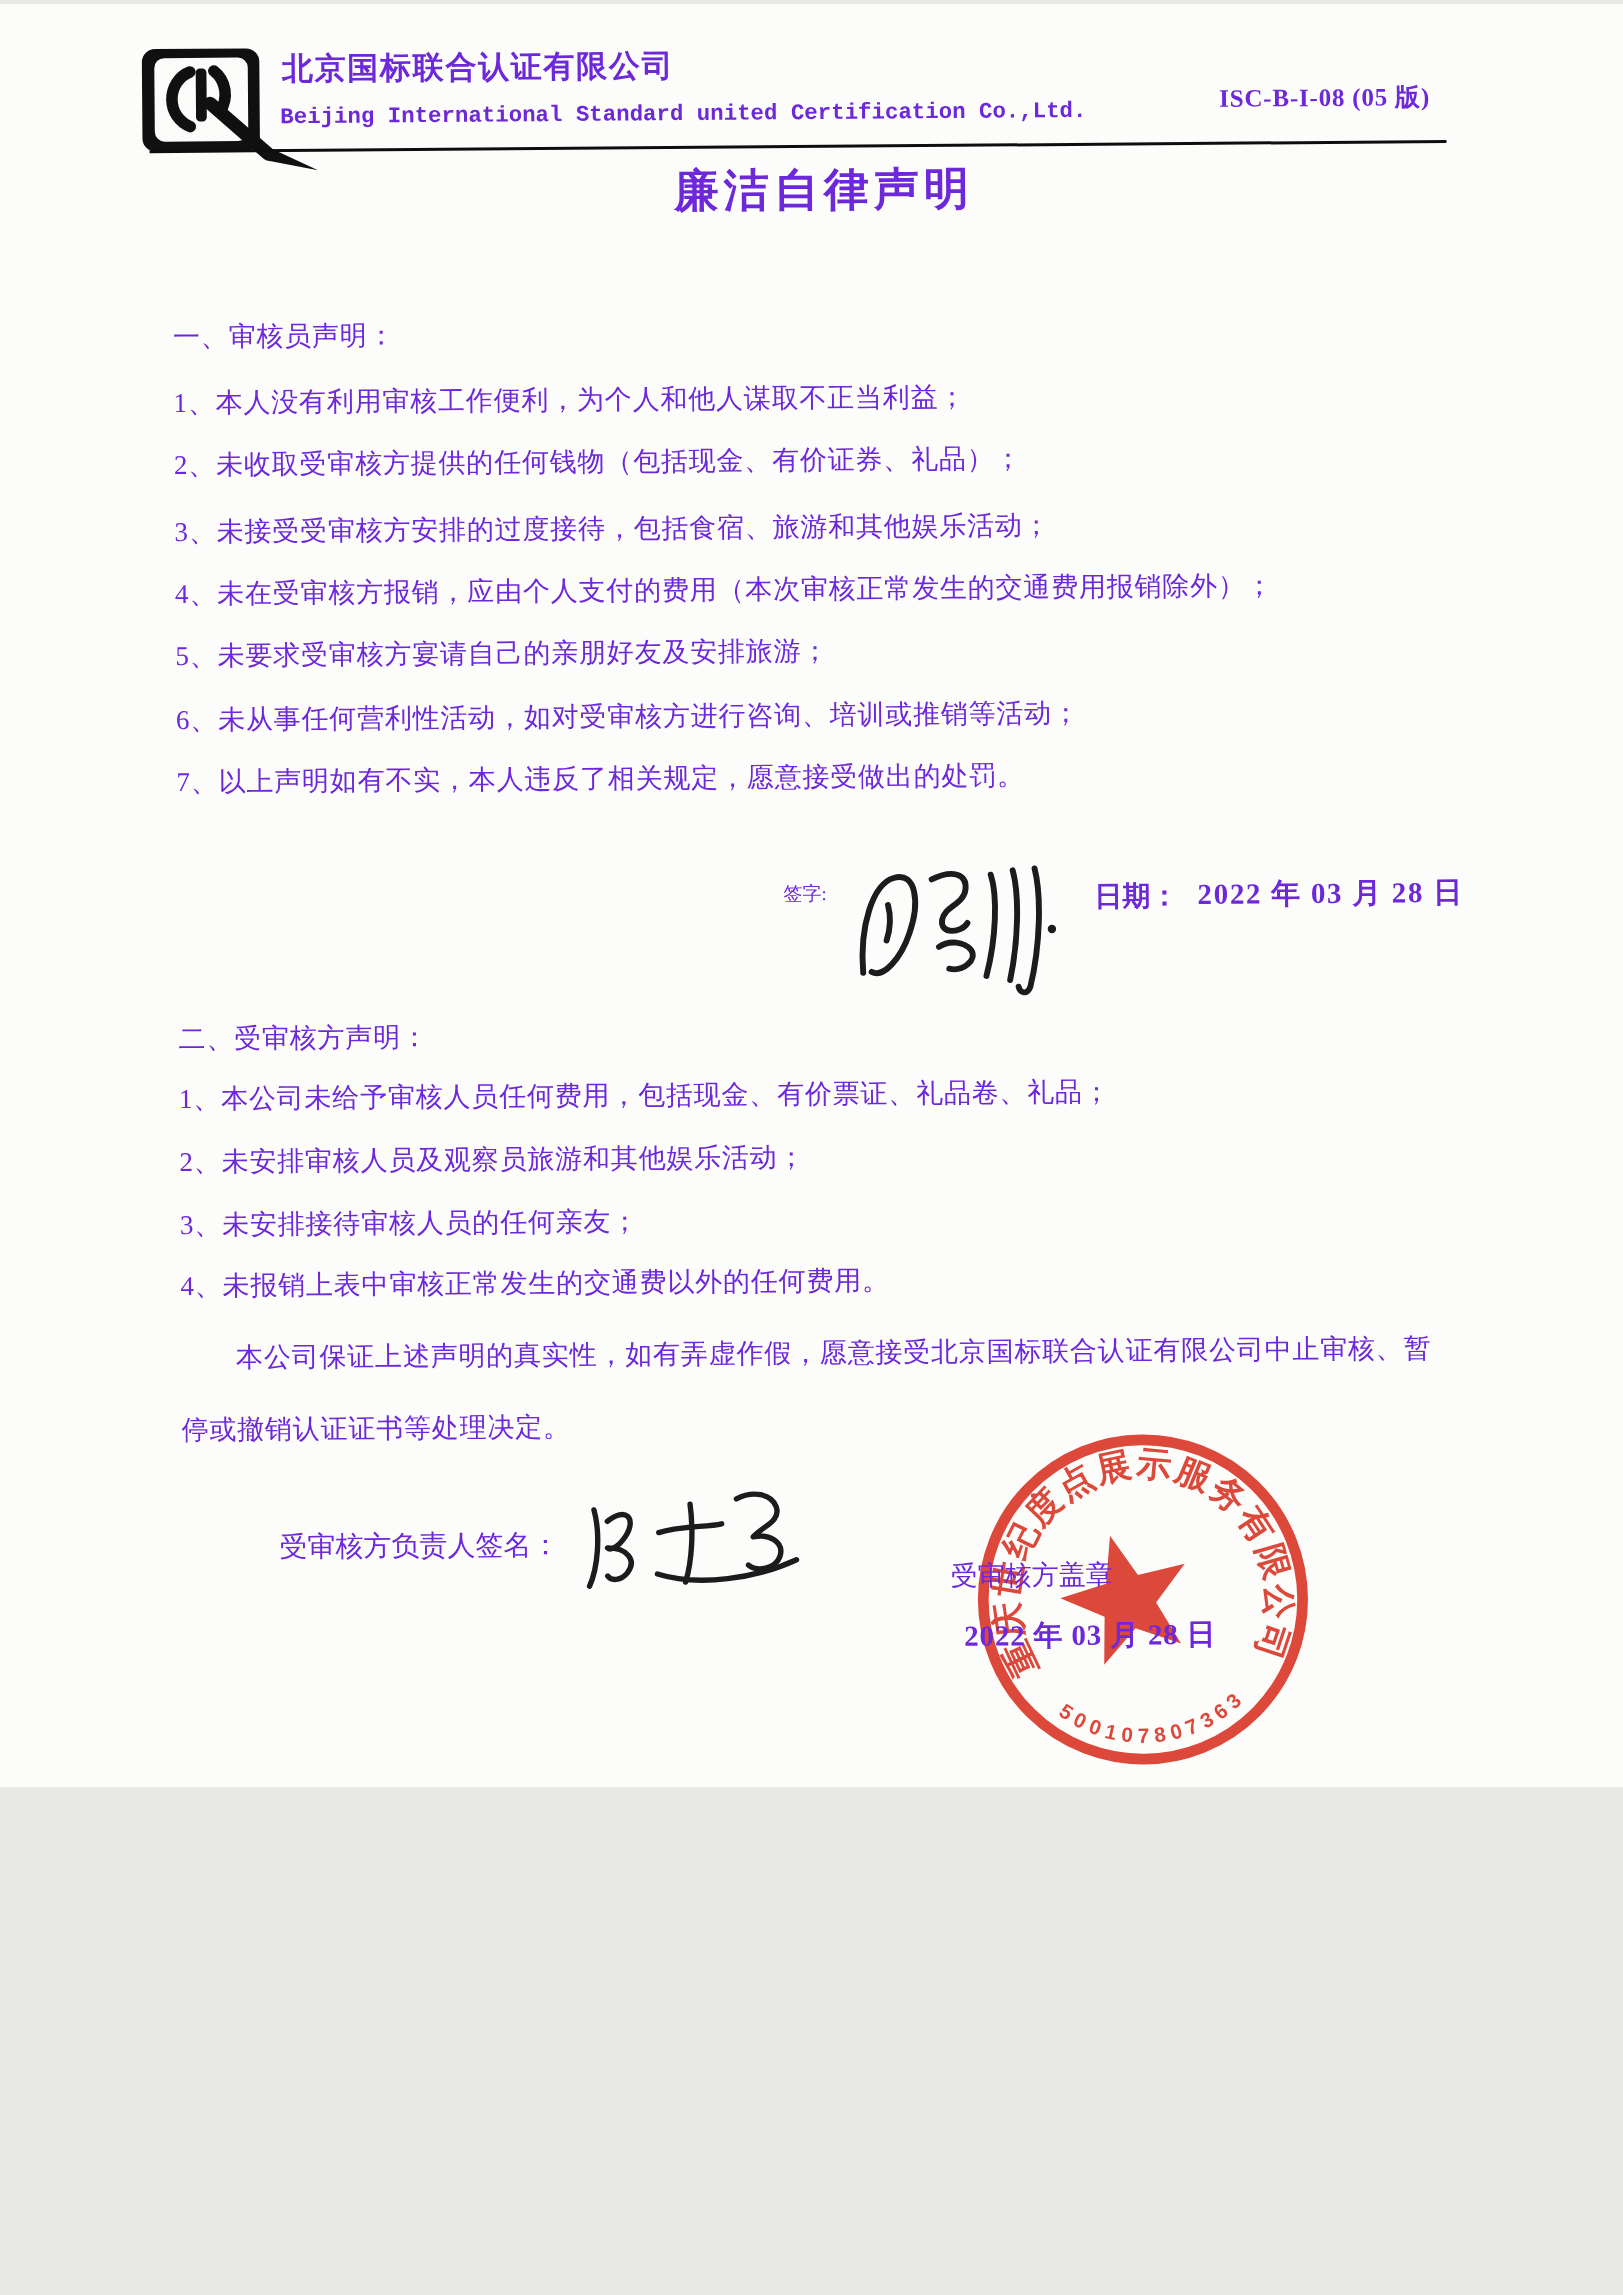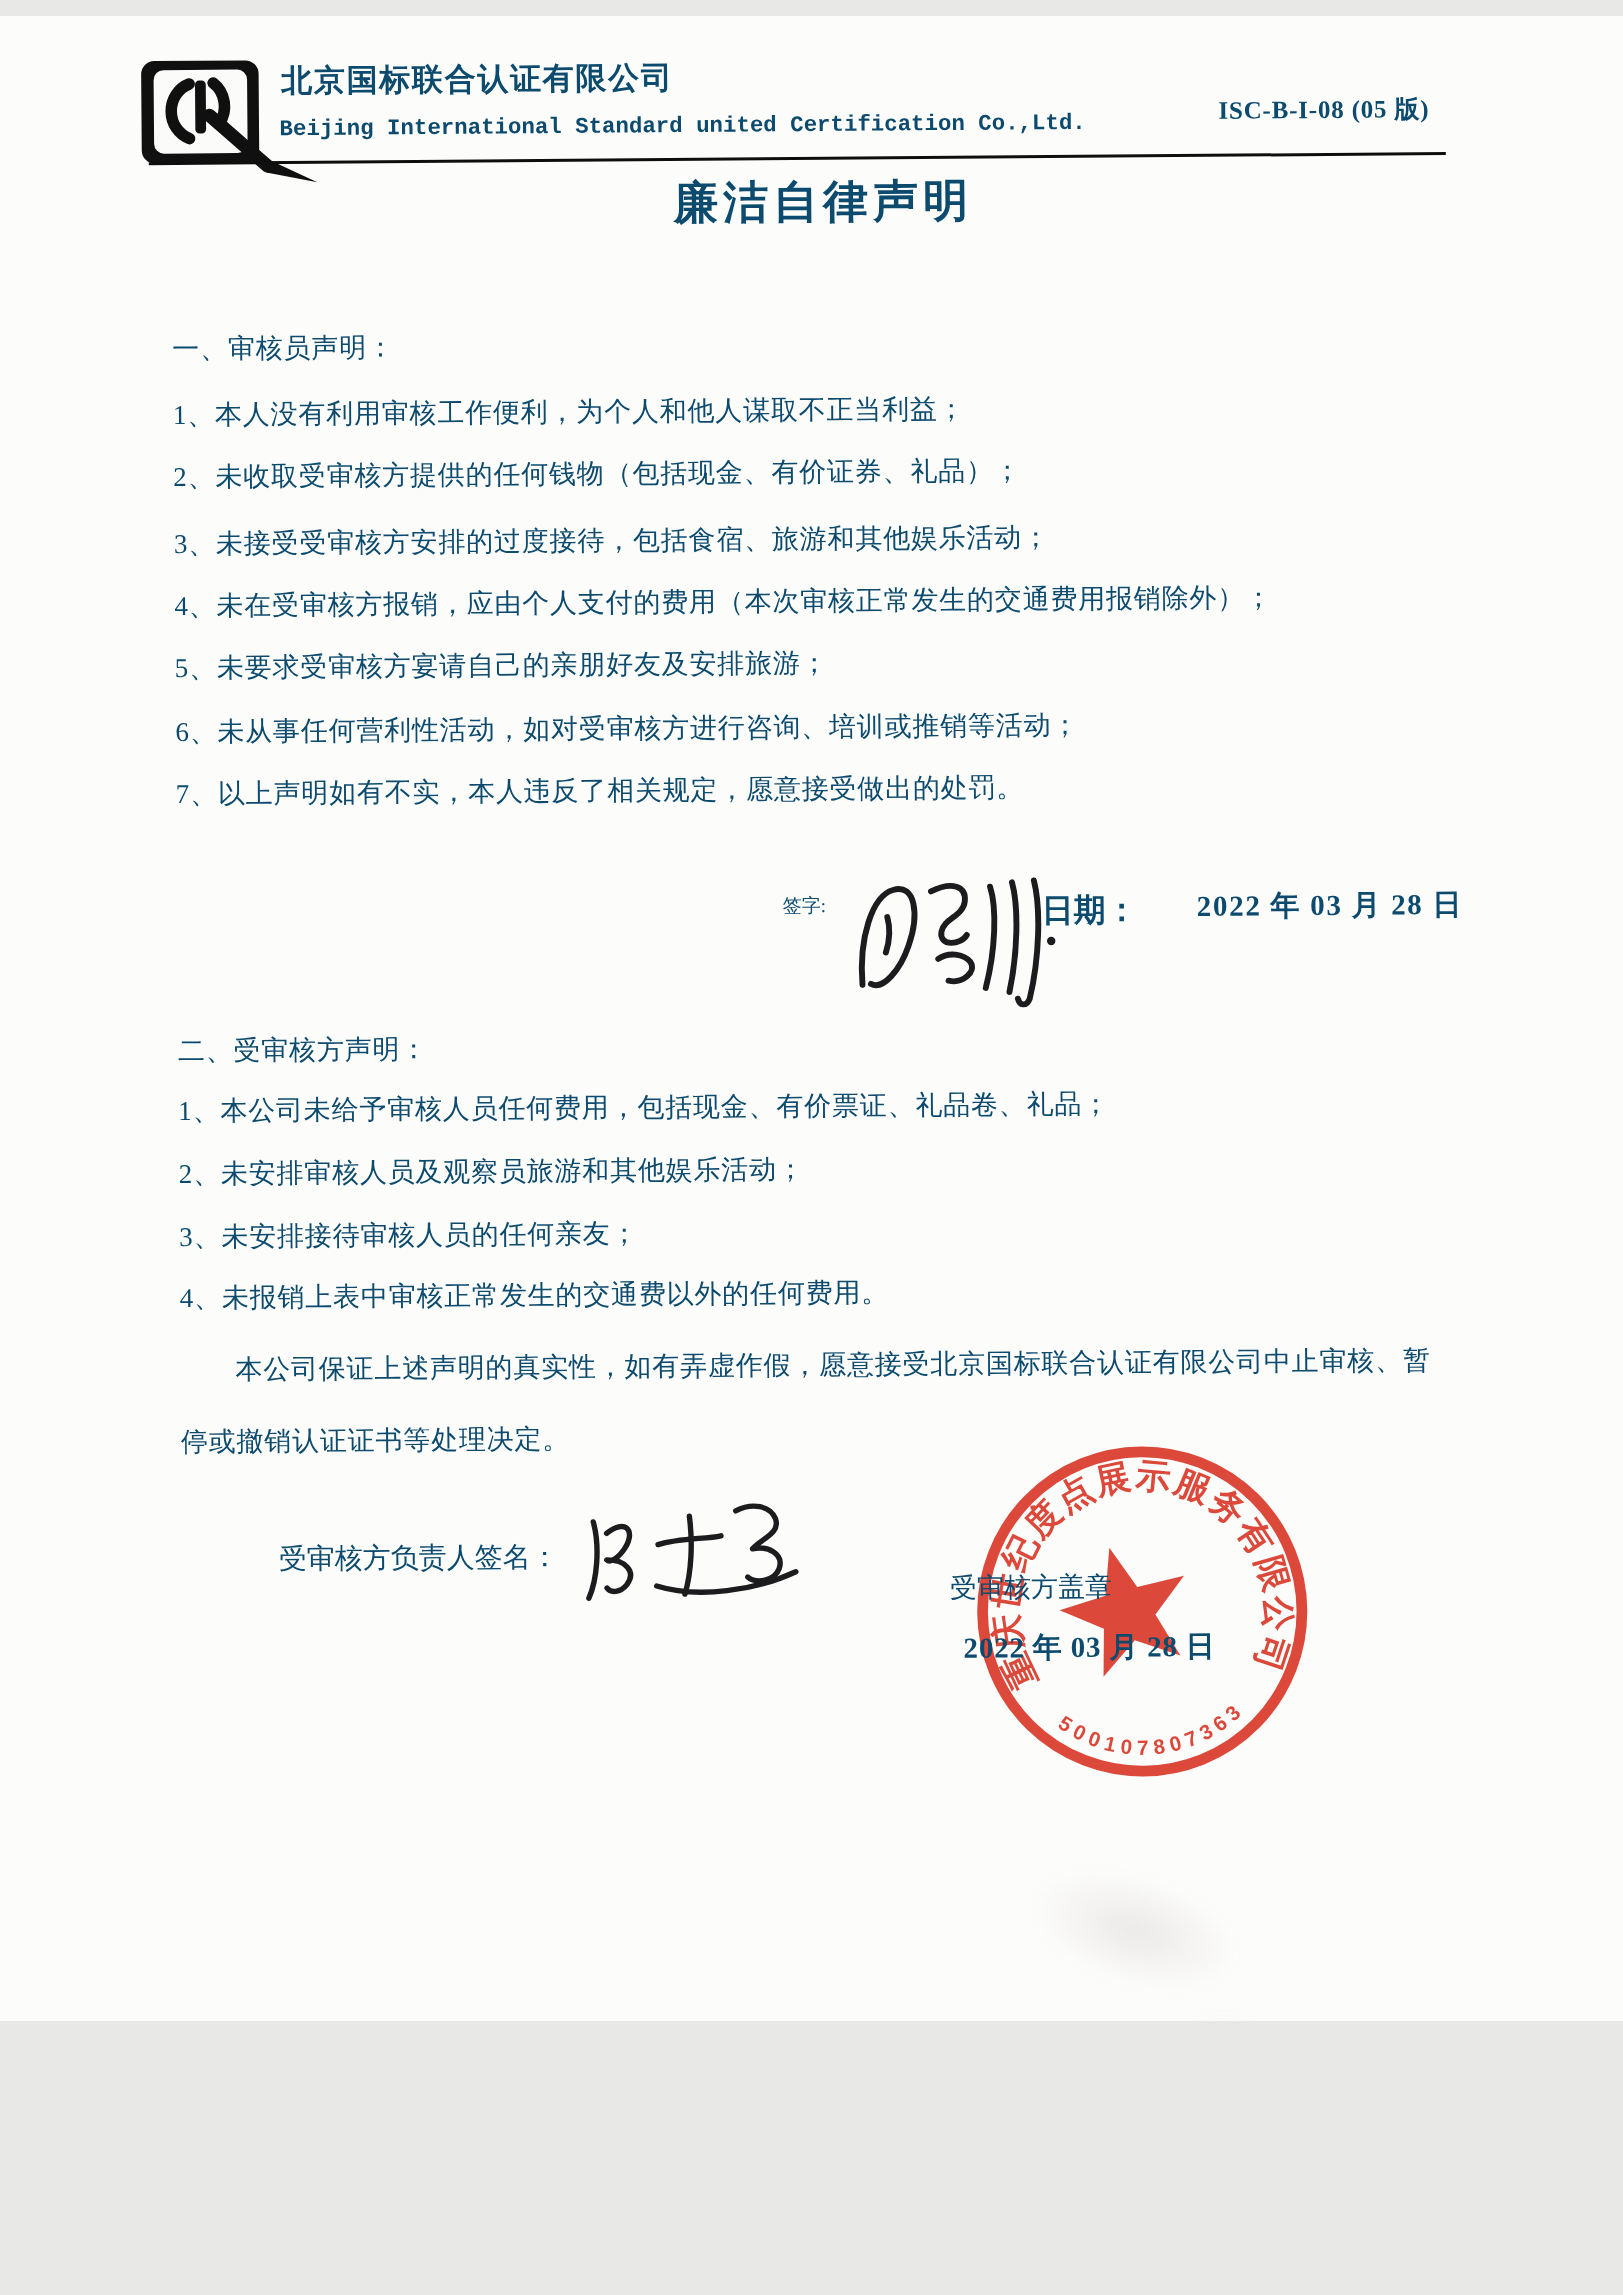--- a/index.html
+++ b/index.html
@@ -1,19 +1,19 @@
 <!DOCTYPE html>
 <html style="font-size:13.2px"><head>
 <meta charset="utf-8">
 <style>
   html,body{margin:0;padding:0;background:#e8e8e6;}
   .page{
-    position:relative;width:1623px;height:2005px;margin:16px auto;
+    position:relative;width:1623px;height:1783px;margin:4px auto;
     background:#fcfcfb;overflow:hidden;
-    font-family:"Liberation Serif",serif;color:#0c4a6e;
+    font-family:"Liberation Serif",serif;color:#6d28d9;
   }
   .scan{position:absolute;inset:0;transform:rotate(-0.45deg);transform-origin:50% 40%;}
   .abs{position:absolute;white-space:nowrap;line-height:1.18;}
 
   
   .logo-svg{position:absolute;left:142px;top:35px;width:192px;height:134px;}
   .company-cn{left:287px;top:43px;font-size:31px;font-weight:600;letter-spacing:1.7px;
               font-family:"Liberation Sans",sans-serif;}
   .company-en{left:285px;top:96px;font-size:22.4px;font-weight:bold;
               font-family:"Liberation Mono",monospace;}
@@ -25,21 +25,21 @@
              letter-spacing:5px;font-family:"Liberation Sans",sans-serif;}
 
   
   .bodyline{left:176px;font-size:27px;letter-spacing:0.8px;}
   .h-s1{top:313px;}
   .s1-i0{top:379px;} .s1-i1{top:441px;} .s1-i2{top:508px;} .s1-i3{top:570px;}
   .s1-i4{top:632px;} .s1-i5{top:696px;} .s1-i6{top:758px;}
 
   .sign-label{left:782px;top:879px;font-size:19px;}
   .sig1-svg{position:absolute;left:846px;top:840px;width:211px;height:157px;}
-  .date-label{left:1041px;top:878px;font-size:32px;font-weight:bold;}
+  .date-label{left:1093px;top:878px;font-size:28px;font-weight:bold;}
   .date-value{left:1196px;top:876px;font-size:29px;font-weight:bold;letter-spacing:1.7px;}
 
   .h-s2{top:1015px;}
   .s2-i0{top:1075px;} .s2-i1{top:1138px;} .s2-i2{top:1201px;} .s2-i3{top:1262px;}
 
   .pledge{position:absolute;left:176px;top:1313px;width:1267px;font-size:27px;letter-spacing:0.8px;
           line-height:72px;text-indent:55px;white-space:normal;}
 
   .signer-label{left:273px;top:1522px;font-size:28px;}
   .sig2-svg{position:absolute;left:570px;top:1476px;width:236px;height:116px;}

